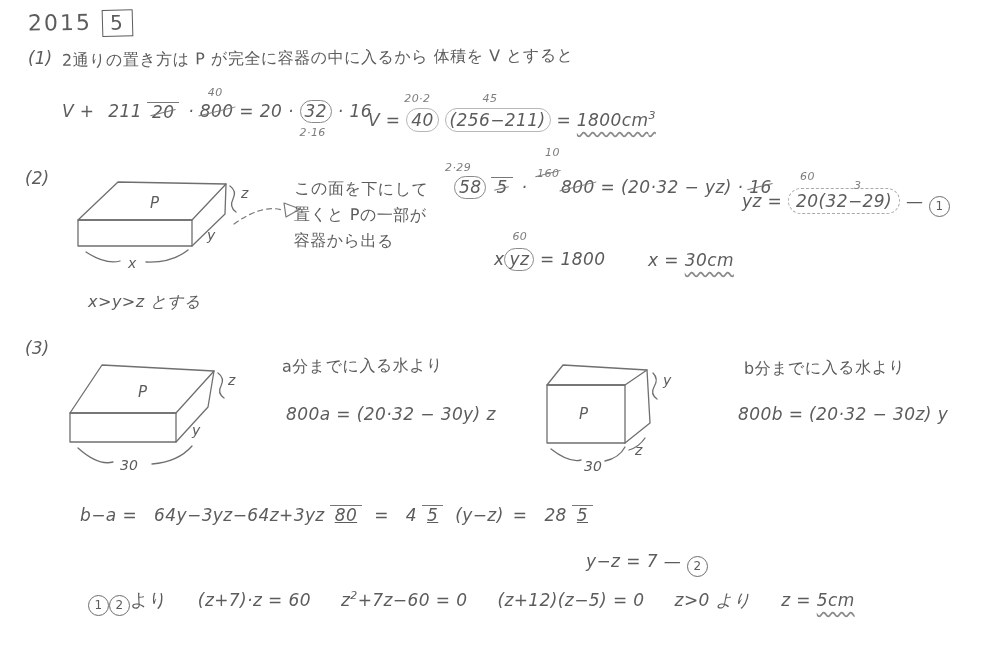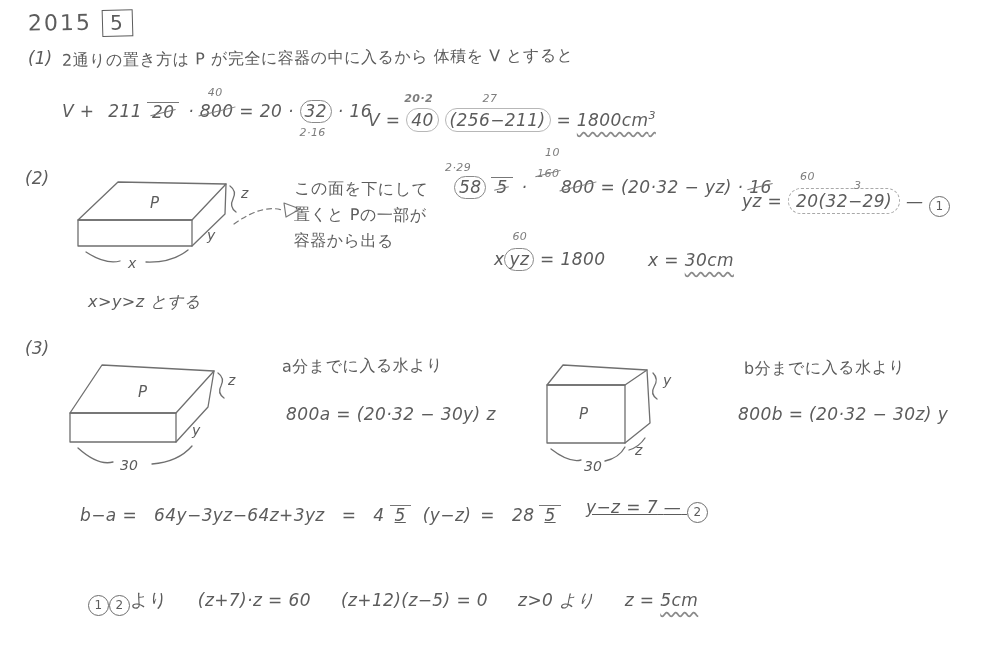--- a/index.html
+++ b/index.html
@@ -63,25 +63,25 @@
     <span class="anchor">
       <span class="annot" style="top:-18px;left:0;margin-top:44px;">2·16</span>
       <span class="circ">32</span>
     </span>
     <span>· 16</span>
   </div>
 
   <div class="blk math" style="left:368px;top:108px;">
     <span>V =</span>
     <span class="anchor">
-      <span class="annot" style="top:-16px;left:-2px;font-weight:bold;">20·2</span>
+      <span class="annot" style="top:-16px;left:-2px;">20·2</span>
       <span class="oval">40</span>
     </span>
     <span class="anchor">
-      <span class="annot" style="top:-16px;left:38px;">27</span>
+      <span class="annot" style="top:-16px;left:38px;">45</span>
       <span class="oval">(256−211)</span>
     </span>
     <span>=</span>
     <span class="wavy"><span>1800cm</span><span class="sup">3</span></span>
   </div>
 
   <div class="blk lbl" style="left:25px;top:168px;">(2)</div>
 
   <svg class="blk" style="left:58px;top:170px;" width="235" height="115" viewBox="0 0 235 115">
     <g fill="none" stroke="#6f6f6f" stroke-width="1.3" stroke-linecap="round" stroke-linejoin="round">
@@ -187,43 +187,45 @@
     <text x="49" y="118" font-size="14">30</text>
   </svg>
 
   <div class="blk jp rot1" style="left:744px;top:358px;">b分までに入る水より</div>
   <div class="blk math" style="left:738px;top:404px;">800b = (20·32 − 30z) y</div>
 
   <div class="blk math flexrow" style="left:80px;top:505px;justify-content:flex-end;">
     <span>b−a =</span>
     <span class="frac">
       <span class="fr-n">64y−3yz−64z+3yz</span>
+      <span class="fr-d" style="align-self:stretch;">80</span>
     </span>
     <span>=</span>
     <span class="frac">
       <span class="fr-n">4</span>
       <span class="fr-d">5</span>
     </span>
     <span>(y−z)</span>
     <span>=</span>
     <span class="frac">
       <span class="fr-n">28</span>
       <span class="fr-d">5</span>
     </span>
   </div>
 
-  <div class="blk math" style="left:586px;top:497px;text-decoration:underline;">
+  <div class="blk math" style="left:586px;top:551px;">
     <span>y−z = 7</span>
     <span>—</span>
     <span class="ref">2</span>
   </div>
 
   <div class="blk math" style="left:88px;top:588px;display:flex;align-items:baseline;gap:30px;">
     <span>
       <span class="ref">1</span><span class="ref">2</span><span class="jp" style="font-size:18px;">より</span>
     </span>
     <span>(z+7)·z = 60</span>
+    <span><span>z</span><span class="sup">2</span><span>+7z−60 = 0</span></span>
     <span>(z+12)(z−5) = 0</span>
     <span>z&gt;0 より</span>
     <span><span>z =</span> <span class="wavy">5cm</span></span>
   </div>
 
 </div>
 
 </body></html>

